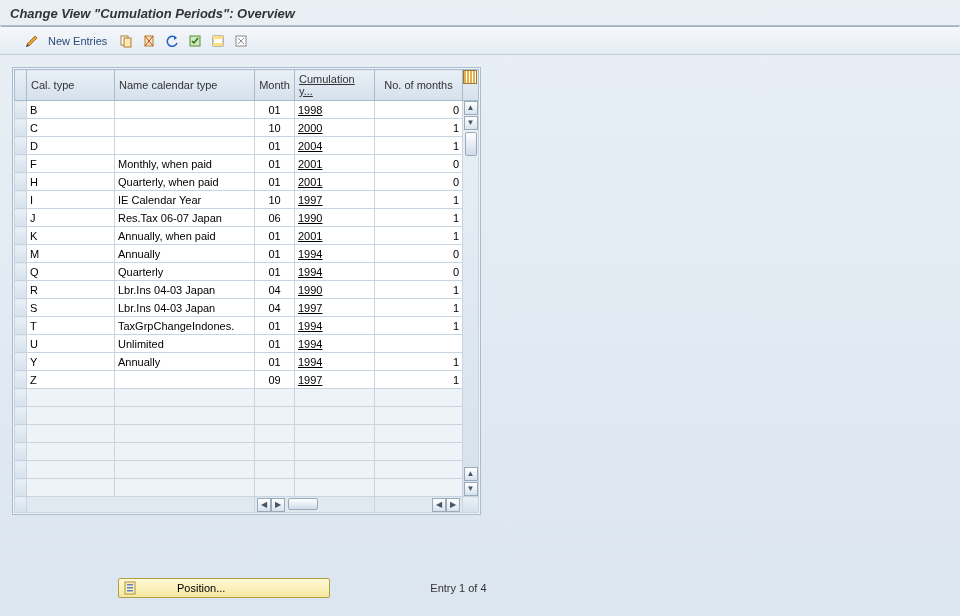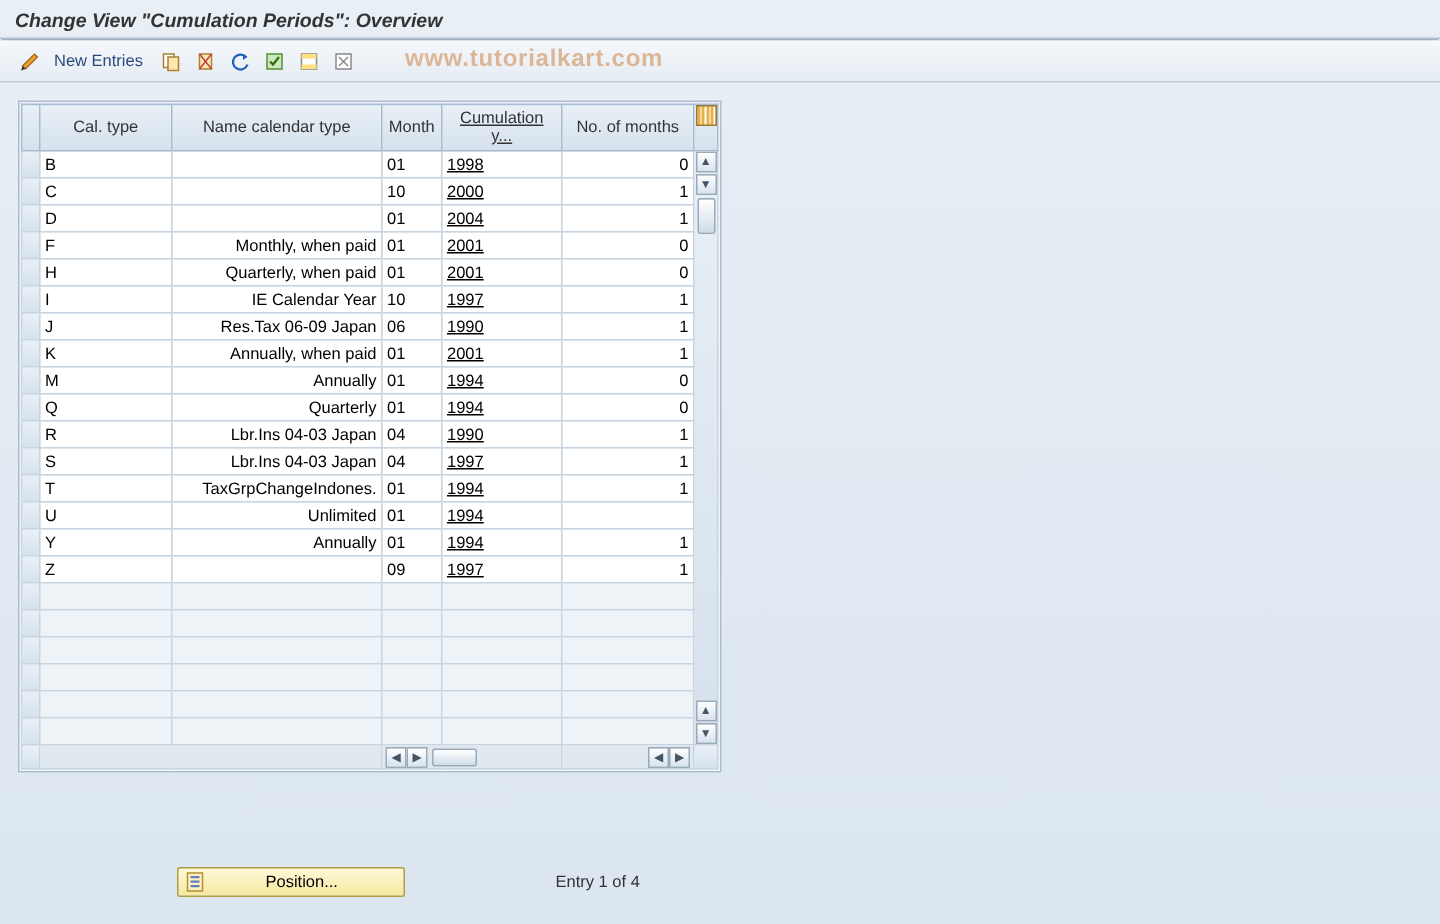--- a/index.html
+++ b/index.html
@@ -21,21 +21,21 @@
       border-bottom: 1px solid #b0c0d0;
     }
     .title-underline {
       height: 1px;
       background: #a0b0c0;
       margin: 0 1px;
     }
     .toolbar {
       display: flex;
       align-items: center;
-      padding: 4px 10px;
+      padding: 4px 22px;
       gap: 3px;
       background: linear-gradient(to bottom, #f5f8fb 0%, #e5ecf3 100%);
       height: 28px;
       border-bottom: 1px solid #c0ccd8;
       position: relative;
     }
     .tb-btn {
       width: 20px; height: 18px;
       display: inline-flex;
       align-items: center; justify-content: center;
@@ -69,40 +69,40 @@
       padding: 1px;
     }
     .grid {
       border-collapse: collapse;
       font-size: 11px;
     }
     .grid th {
       background: linear-gradient(to bottom, #e9f0f6 0%, #d5e1ec 100%);
       border: 1px solid #a9bccf;
       padding: 3px 4px;
-      text-align: center;
+      text-align: left;
       font-weight: normal;
       color: #333;
       height: 19px;
     }
     .grid td {
       border: 1px solid #c8d4e0;
       padding: 1px 3px;
       background: #fff;
       height: 18px;
       white-space: nowrap;
       overflow: hidden;
     }
     .rowhdr {
       background: linear-gradient(to bottom,#e9f0f6,#d5e1ec) !important;
       width: 12px;
     }
     .col-caltype { width: 88px; }
-    .col-name { width: 140px; text-align: right; }
-    .col-month { width: 40px; text-align: left; }
+    .col-name { width: 140px; }
+    .col-month { width: 40px; text-align: center; }
     .col-cumu { width: 80px; text-decoration: underline; }
     .col-nom { width: 88px; text-align: right; }
     .scrollcol {
       width: 16px;
       vertical-align: top;
       padding: 0 !important;
       background: linear-gradient(to bottom,#e9f0f6,#d5e1ec) !important;
       position: relative;
     }
     .config-icon {
@@ -147,21 +147,21 @@
       display: flex;
       align-items: center;
       gap: 100px;
     }
     .position-btn {
       display: inline-flex;
       align-items: center;
       height: 20px;
       border: 1px solid #b0a040;
       background: linear-gradient(to bottom,#fff8d8,#f5e8a0);
-      padding: 0 44px 0 4px;
+      padding: 0 104px 0 4px;
       font-size: 11px;
       cursor: pointer;
       border-radius: 2px;
     }
     .position-btn .picon {
       width: 14px; height: 14px;
       margin-right: 40px;
       display:inline-block;
     }
     .entry-text { color:#333; }
@@ -213,21 +213,20 @@
         <rect x="2" y="9" width="10" height="3" fill="#ffe080"></rect>
       </svg>
   </span>
   <span class="tb-btn">
     <svg width="14" height="14">
         <rect x="2" y="2" width="10" height="10" fill="#fff" stroke="#888"></rect>
         <line x1="4" y1="4" x2="10" y2="10" stroke="#888"></line>
         <line x1="10" y1="4" x2="4" y2="10" stroke="#888"></line>
       </svg>
   </span>
-  <span class="watermark">www.tutorialkart.com</span>
 </div>
 
 <div class="content">
   <div class="table-frame">
     <table class="grid">
       <thead>
         <tr>
           <th class="rowhdr"></th>
           <th class="col-caltype">Cal. type</th>
           <th class="col-name">Name calendar type</th>
@@ -291,21 +290,21 @@
             <td class="rowhdr"></td>
             <td class="col-caltype">I</td>
             <td class="col-name">IE Calendar Year</td>
             <td class="col-month">10</td>
             <td class="col-cumu">1997</td>
             <td class="col-nom">1</td>
           </tr>
           <tr>
             <td class="rowhdr"></td>
             <td class="col-caltype">J</td>
-            <td class="col-name">Res.Tax 06-09  Japan</td>
+            <td class="col-name">Res.Tax 06-07  Japan</td>
             <td class="col-month">06</td>
             <td class="col-cumu">1990</td>
             <td class="col-nom">1</td>
           </tr>
           <tr>
             <td class="rowhdr"></td>
             <td class="col-caltype">K</td>
             <td class="col-name">Annually, when paid</td>
             <td class="col-month">01</td>
             <td class="col-cumu">2001</td>

